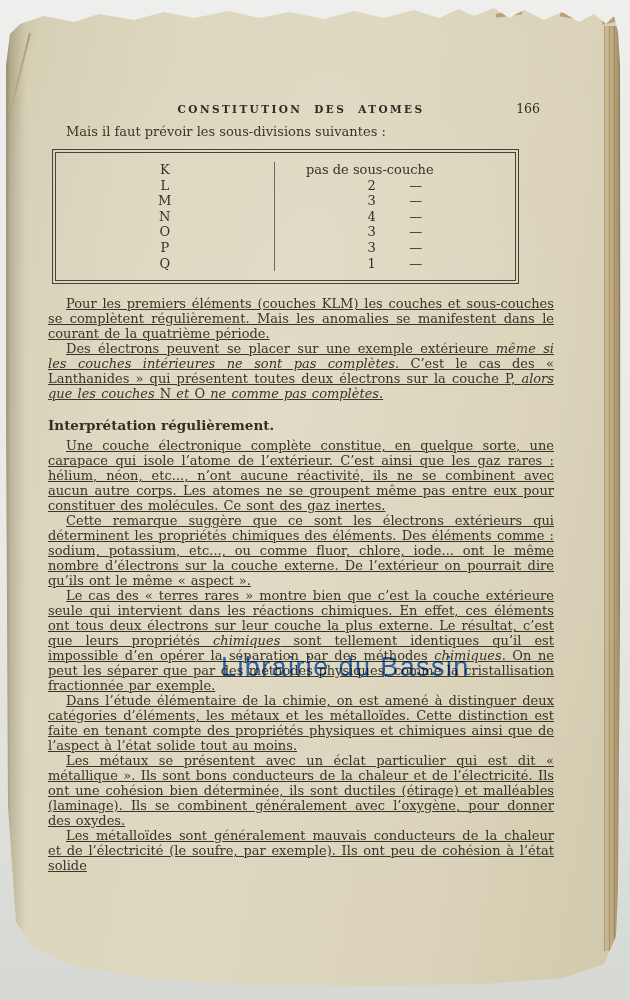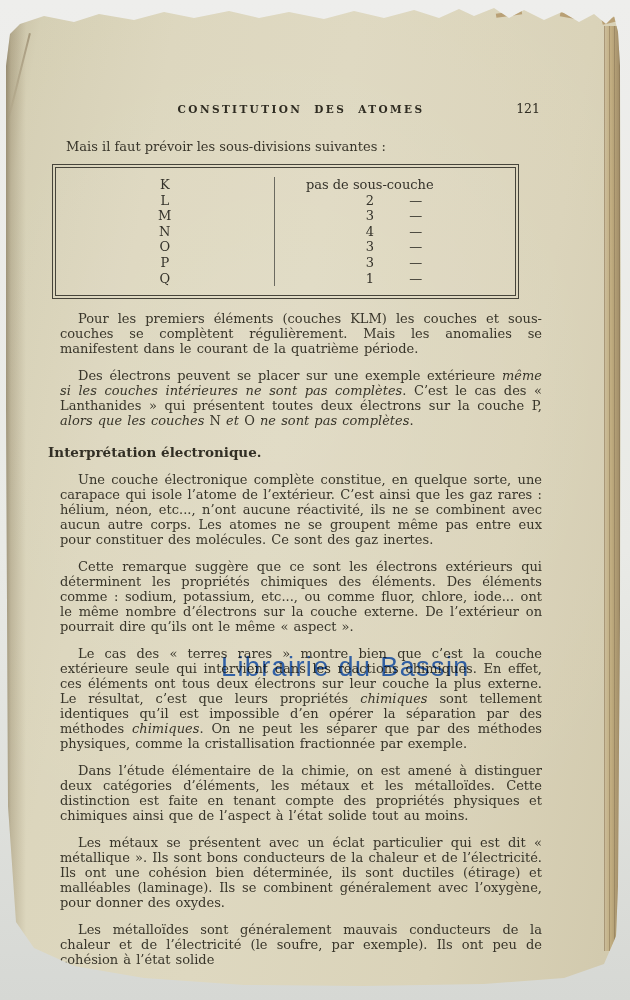--- a/index.html
+++ b/index.html
@@ -44,32 +44,32 @@
     position:absolute;left:44px;top:0;width:506px;color:#38352a;
     font-size:13px;line-height:15px;padding-top:96px;
     text-rendering:optimizeLegibility;
   }
   .runhead{position:relative;height:16px;}
   .runhead .title{
     display:block;text-align:center;font-size:10.5px;letter-spacing:2.4px;
     word-spacing:6px;font-weight:bold;color:#2f2c22;
   }
   .runhead .pnum{position:absolute;right:14px;top:-1px;font-size:12.5px;color:#2f2c22;}
-  .intro{margin-top:21px;text-indent:18px;}
+  .intro{margin-top:6px;text-indent:18px;}
   .tbl-outer{
     margin:10px auto 0 4px;width:461px;border:1px solid #46443a;padding:2px;background:rgba(255,255,255,0.03);
   }
   .tbl-inner{border:1px solid #46443a;padding:9px 0 9px 0;}
   .tbl-row{display:flex;align-items:stretch;line-height:15.6px;}
   .tbl-shell{width:47.5%;text-align:center;font-size:13px;color:#34322a;}
   .tbl-right{width:52.5%;border-left:1px solid #6b6a60;display:flex;justify-content:center;gap:30px;}
-  .tbl-val{min-width:12px;text-align:center;font-size:13px;color:#34322a;}
+  .tbl-val{min-width:12px;text-align:right;font-size:13px;color:#34322a;}
   .tbl-dash{width:20px;text-align:center;font-size:13px;color:#34322a;}
   .flow{margin-top:12px;text-align:justify;}
-  .para{margin:12px;text-indent:18px;word-spacing:1px;}
+  .para{margin:0;text-indent:18px;word-spacing:1px;text-decoration:underline;}
   .shead{
     margin:17px 0 5px 0;font-size:13.5px;font-weight:bold;color:#322f25;
     text-indent:0;text-align:left;
   }
   .watermark{
     position:absolute;left:221px;top:652px;z-index:5;
     font-family:Liberation Sans, sans-serif;
     font-size:27px;letter-spacing:1.4px;color:rgba(38,100,214,0.92);
     mix-blend-mode:multiply;white-space:nowrap;
   }
@@ -84,21 +84,21 @@
     <div class="page-left-crease"></div>
     <div class="page-fold"></div>
     <div class="deckle-speck" style="left:492px;top:6px;width:26px;height:4px;transform:rotate(-8deg);"></div>
     <div class="deckle-speck" style="left:556px;top:8px;width:20px;height:4px;transform:rotate(10deg);"></div>
     <div class="deckle-speck" style="left:598px;top:12px;width:16px;height:5px;transform:rotate(-14deg);"></div>
 
     <div class="content">
 
       <div class="runhead">
         <span class="title">CONSTITUTION DES ATOMES</span>
-        <span class="pnum">121</span>
+        <span class="pnum">166</span>
       </div>
 
       <div class="intro">Mais il faut prévoir les sous-divisions suivantes :</div>
 
       <div class="tbl-outer">
         <div class="tbl-inner">
           <div class="tbl-row">
             <span class="tbl-shell">K</span>
             <span class="tbl-right">
                 <span class="tbl-val">pas de sous-couche</span>
@@ -145,22 +145,22 @@
             <span class="tbl-right">
                 <span class="tbl-val">1</span>
                 <span class="tbl-dash">—</span>
               </span>
           </div>
         </div>
       </div>
 
       <div class="flow">
         <p class="para"><span>Pour les premiers éléments (couches KLM) les couches et sous-couches se complètent régulièrement. Mais les anomalies se manifestent dans le courant de la quatrième période.</span></p>
-        <p class="para"><span>Des électrons peuvent se placer sur une exemple extérieure </span><i>même si les couches intérieures ne sont pas complètes</i><span>. C’est le cas des « Lanthanides » qui présentent toutes deux électrons sur la couche P, </span><i>alors que les couches </i><span>N </span><i>et </i><span>O </span><i>ne sont pas complètes</i><span>.</span></p>
-        <h3 class="shead"><span>Interprétation électronique.</span></h3>
+        <p class="para"><span>Des électrons peuvent se placer sur une exemple extérieure </span><i>même si les couches intérieures ne sont pas complètes</i><span>. C’est le cas des « Lanthanides » qui présentent toutes deux électrons sur la couche P, </span><i>alors que les couches </i><span>N </span><i>et </i><span>O </span><i>ne comme pas complètes</i><span>.</span></p>
+        <h3 class="shead"><span>Interprétation régulièrement.</span></h3>
         <p class="para"><span>Une couche électronique complète constitue, en quelque sorte, une carapace qui isole l’atome de l’extérieur. C’est ainsi que les gaz rares : hélium, néon, etc..., n’ont aucune réactivité, ils ne se combinent avec aucun autre corps. Les atomes ne se groupent même pas entre eux pour constituer des molécules. Ce sont des gaz inertes.</span></p>
         <p class="para"><span>Cette remarque suggère que ce sont les électrons extérieurs qui déterminent les propriétés chimiques des éléments. Des éléments comme : sodium, potassium, etc..., ou comme fluor, chlore, iode... ont le même nombre d’électrons sur la couche externe. De l’extérieur on pourrait dire qu’ils ont le même « aspect ».</span></p>
         <p class="para"><span>Le cas des « terres rares » montre bien que c’est la couche extérieure seule qui intervient dans les réactions chimiques. En effet, ces éléments ont tous deux électrons sur leur couche la plus externe. Le résultat, c’est que leurs propriétés </span><i>chimiques</i><span> sont tellement identiques qu’il est impossible d’en opérer la séparation par des méthodes </span><i>chimiques</i><span>. On ne peut les séparer que par des méthodes physiques, comme la cristallisation fractionnée par exemple.</span></p>
         <p class="para"><span>Dans l’étude élémentaire de la chimie, on est amené à distinguer deux catégories d’éléments, les métaux et les métalloïdes. Cette distinction est faite en tenant compte des propriétés physiques et chimiques ainsi que de l’aspect à l’état solide tout au moins.</span></p>
         <p class="para"><span>Les métaux se présentent avec un éclat particulier qui est dit « métallique ». Ils sont bons conducteurs de la chaleur et de l’électricité. Ils ont une cohésion bien déterminée, ils sont ductiles (étirage) et malléables (laminage). Ils se combinent généralement avec l’oxygène, pour donner des oxydes.</span></p>
         <p class="para"><span>Les métalloïdes sont généralement mauvais conducteurs de la chaleur et de l’électricité (le soufre, par exemple). Ils ont peu de cohésion à l’état solide</span></p>
       </div>
     </div>
   </div>
 

